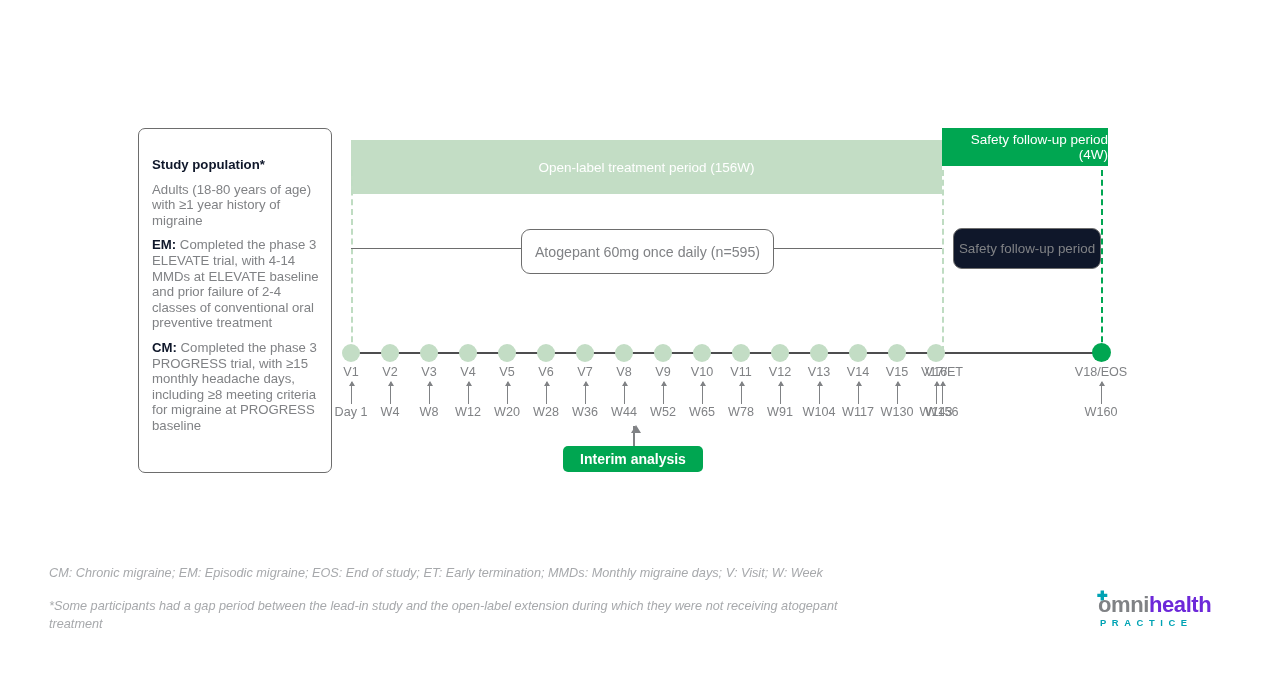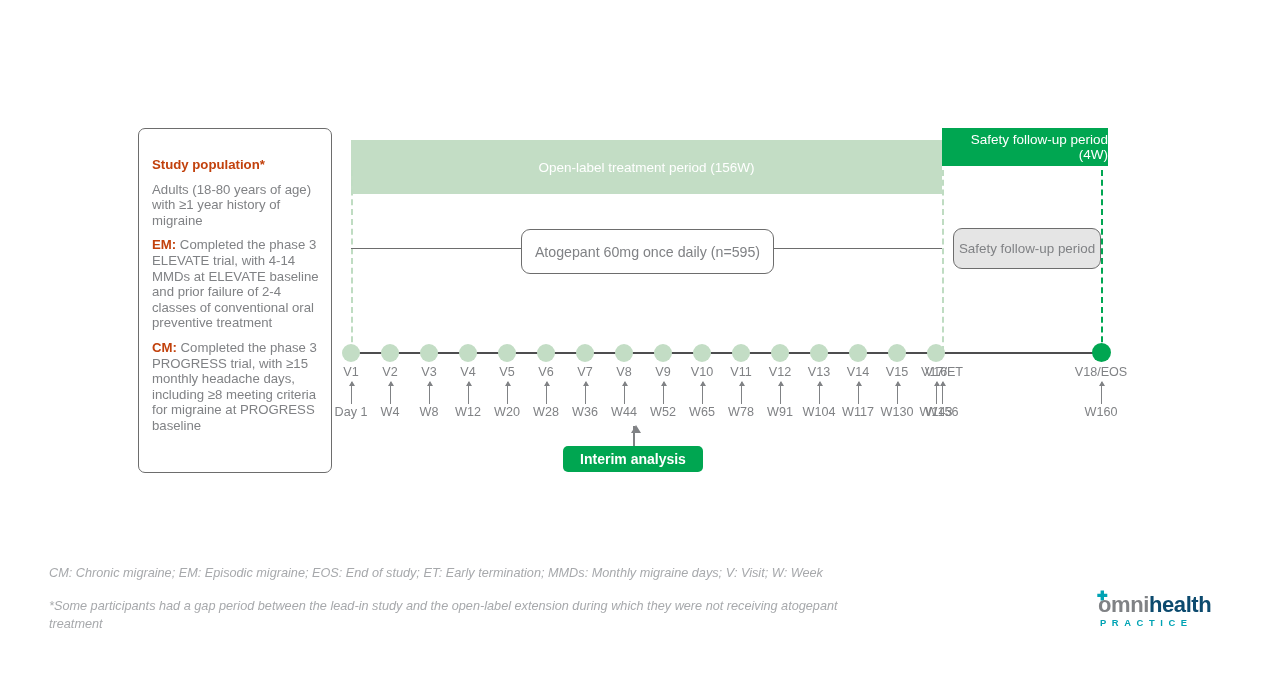--- a/index.html
+++ b/index.html
@@ -23,21 +23,21 @@
     padding: 28px 12px 10px 13px;
   }
   .pop-p {
     color: #808285;
     font-size: 13.2px;
     line-height: 15.6px;
     margin: 0 0 9px 0;
   }
   .pop-p:last-child { margin-bottom: 13px; }
   .pop-lead {
-    color: #c2410c;
+    color: #0f172a;
     font-weight: bold;
   }
 
   
   #bar-treat {
     position: absolute;
     left: 351px; top: 140px;
     width: 591px; height: 54px;
     background: #c3ddc5;
     color: #ffffff;
@@ -87,21 +87,21 @@
     background: #ffffff;
     display: flex; align-items: center; justify-content: center;
     color: #808285; font-size: 14.2px;
   }
   #safety-box {
     position: absolute;
     left: 953px; top: 228px;
     width: 148px; height: 41px;
     border: 1.3px solid #6d6d6d;
     border-radius: 9px;
-    background: #e5e5e5;
+    background: #0f172a;
     display: flex; align-items: center; justify-content: center;
     text-align: center; line-height: 15.5px;
     color: #808285; font-size: 13.4px;
   }
 
   
   #tl-line {
     position: absolute;
     left: 351px; top: 352px;
     width: 750px; height: 0;
@@ -185,21 +185,21 @@
   #foot-2 { left: 49px; top: 598px; width: 830px; }
 
   
   #logo { position: absolute; left: 1082px; top: 592px; width: 140px; height: 44px; }
   #logo-word {
     position: absolute; left: 16px; top: 0;
     font-size: 22px; font-weight: bold; letter-spacing: -0.4px;
     white-space: nowrap;
   }
   .logo-omni { color: #808285; }
-  .logo-health { color: #0c4a6e; }
+  .logo-health { color: #6d28d9; }
   #logo-practice {
     position: absolute; left: 18px; top: 25px;
     color: #00a3b4; font-size: 9.4px; font-weight: bold;
     letter-spacing: 5.6px;
   }
   #logo-cross { position: absolute; left: 13px; top: -2px; }
 </style>
 </head>
 <body>
 

